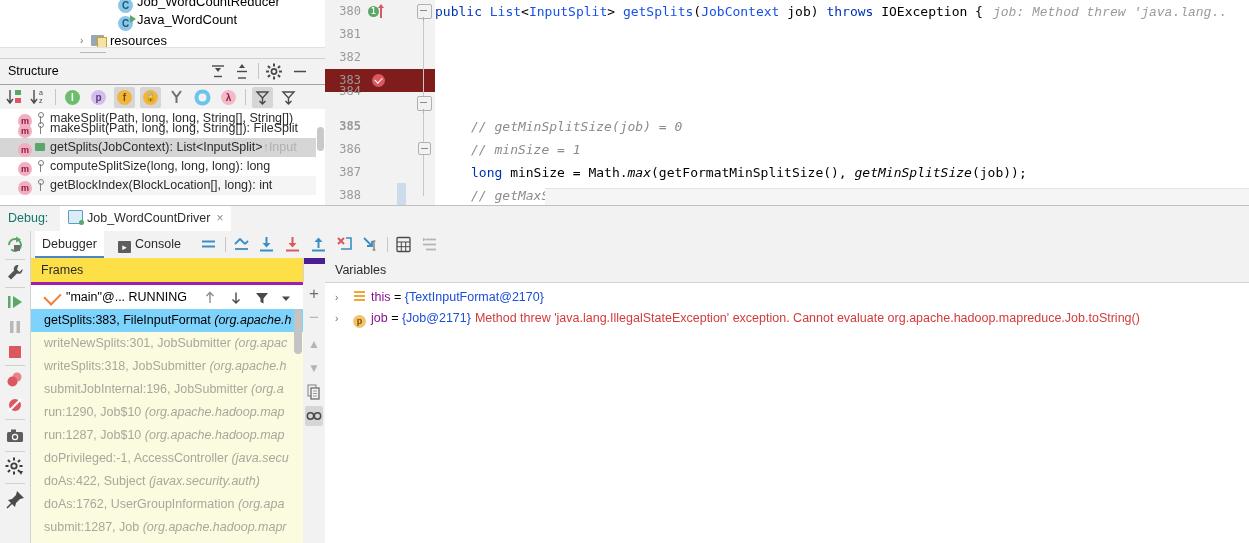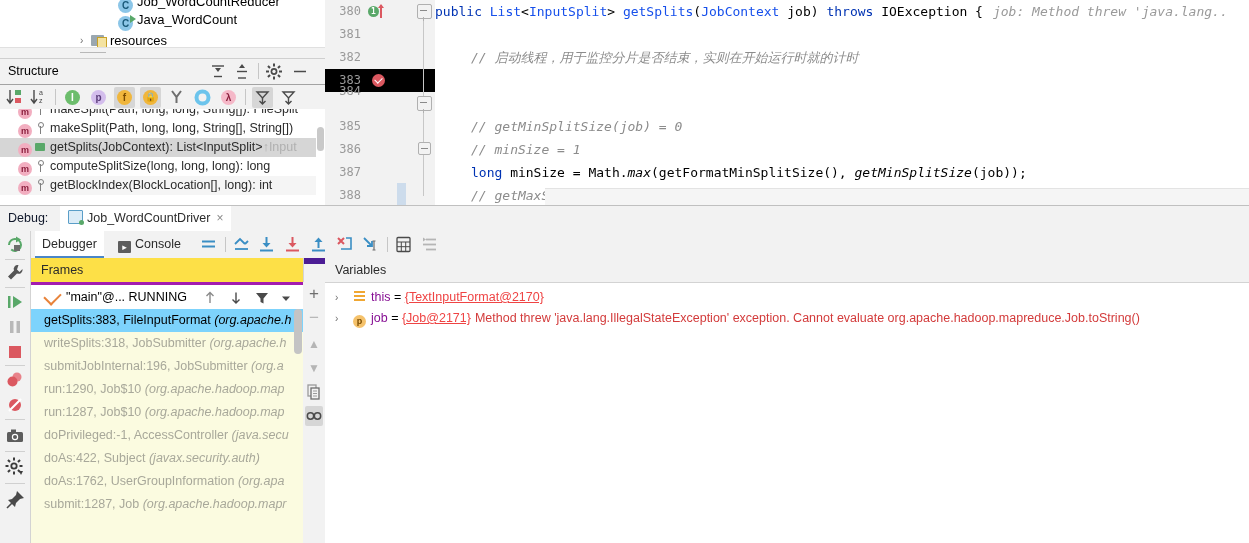--- a/index.html
+++ b/index.html
@@ -74,38 +74,38 @@
   .foldbox:after{content:"";position:absolute;left:2px;top:5px;width:7px;height:1px;background:#8a8a8a;}
   .foldbox .tail{position:absolute;left:5px;top:12px;width:1px;height:4px;background:#b0b0b0;}
 
   .codearea{position:absolute;left:110px;top:0;right:0;height:205px;}
   .cline{position:absolute;left:0;right:0;height:23px;line-height:23px;white-space:nowrap;font-size:13px;}
   .cl-text{position:absolute;left:0;top:0;}
   .kw{color:#0033b3;}
   .cls{color:#1750eb;}
   .plain{color:#000000;}
   .cmt{color:#8c8c8c;font-style:italic;}
-  .hintr{color:#9a9a9a;font-style:italic;}
-  .curline{background:#000000;}
+  .hintr{color:#9a9a9a;font-style:italic;font-family:Liberation Mono, monospace;}
+  .curline{background:#7f1d1d;}
   .selline{background:#2f5fb0;}
   .selline .cl-text{color:#ffffff;}
   .caret{display:inline-block;width:1px;height:15px;background:#ffffff;vertical-align:-3px;margin:0 -1px;}
   .bp{position:absolute;width:13px;height:13px;border-radius:50%;background:#db5860;}
   .bp:after{content:"";position:absolute;left:3px;top:3px;width:6px;height:4px;border-left:1.5px solid #fff;border-bottom:1.5px solid #fff;transform:rotate(-45deg);}
   .usage-ico{position:absolute;width:20px;height:14px;}
   .ug-circ{position:absolute;left:0;top:1px;width:11px;height:11px;border-radius:50%;background:#59a869;color:#fff;font-size:8px;text-align:center;line-height:11px;font-weight:bold;}
   .ug-arrow{position:absolute;left:12px;top:0;width:2px;height:13px;background:#db5860;}
   .ug-arrow:after{content:"";position:absolute;left:-2px;top:-1px;border-left:3px solid transparent;border-right:3px solid transparent;border-bottom:4px solid #db5860;}
   .editor-bottomfade{position:absolute;left:110px;bottom:0;right:0;height:16px;background:#f5f5f5;border-top:1px solid #e3e3e3;}
   .ed-marker{position:absolute;left:72px;top:183px;width:9px;height:22px;background:#cddcec;}
 
   
   .debug{position:absolute;left:0;top:205px;width:1249px;height:338px;background:#f2f2f2;border-top:1px solid #c0c0c0;}
   .debug-head{position:relative;height:25px;background:#f2f2f2;}
-  .debug-label{position:absolute;left:8px;top:5px;font-size:12.5px;color:#0f172a;}
+  .debug-label{position:absolute;left:8px;top:5px;font-size:12.5px;color:#0f766e;}
   .debug-tab{position:absolute;left:60px;top:0;height:25px;background:#ffffff;border-bottom:2px solid #4a86c8;
      padding:0 8px;line-height:25px;font-size:12.5px;white-space:nowrap;}
   .tab-ico{display:inline-block;width:13px;height:12px;border:1.5px solid #5a9ec8;background:#dcecf7;
      vertical-align:-2px;margin-right:4px;position:relative;border-radius:1px;}
   .tab-ico:after{content:"";position:absolute;right:-2px;bottom:-2px;width:5px;height:5px;border-radius:50%;background:#59a869;}
   .tab-x{display:inline-block;margin-left:6px;color:#8a8a8a;font-size:12px;}
 
   .leftrail{position:absolute;left:0;top:25px;width:30px;height:313px;background:#f2f2f2;border-right:1px solid #d3d3d3;}
   .rail-btn{position:absolute;left:4px;width:22px;height:22px;}
   .rail-sep{position:absolute;left:5px;width:20px;height:1px;background:#d0d0d0;}
@@ -141,21 +141,21 @@
 
   .vars-pane{position:absolute;left:325px;top:52px;right:0;height:286px;background:#ffffff;}
   .vars-title{position:relative;height:24px;line-height:24px;font-size:12.5px;padding-left:10px;background:#f2f2f2;border-bottom:1px solid #d3d3d3;}
   .vrow{position:relative;height:21px;line-height:21px;white-space:nowrap;padding-left:28px;font-size:12.5px;}
   .vchev{position:absolute;left:10px;top:0;color:#6e6e6e;font-size:10px;}
   .v-ico{display:inline-block;width:13px;height:13px;vertical-align:-2px;margin-right:5px;position:relative;}
   .v-ico.list:before{content:"";position:absolute;left:1px;top:1px;width:11px;height:2px;background:#f0a732;box-shadow:0 4px 0 #f0a732,0 8px 0 #f0a732;}
   .v-ico.param{border-radius:50%;background:#f5c26b;color:#7a4c00;font-size:9px;font-weight:bold;text-align:center;line-height:13px;}
   .vname{color:#871094;}
   .veq{color:#000;}
-  .vval{color:#ef4444;text-decoration:underline;}
+  .vval{color:#1d4ed8;}
   .verr{color:#d33b3b;}
 </style>
 </head>
 <body>
 
 <div class="root">
 
   <div class="top-area">
 
     <div class="proj-tree">
@@ -269,25 +269,25 @@
         </div>
         <div class="st-btn" style="left:278px;">
           <svg width="21" height="21" viewBox="0 0 21 21">
               <path d="M5 5 L16 5 L10.5 11 Z" fill="none" stroke="#4a4a4a" stroke-width="1.4"></path>
               <path d="M10.5 11 L10.5 17 M7.5 14 L10.5 17 L13.5 14" stroke="#4a4a4a" stroke-width="1.4" fill="none"></path>
             </svg>
         </div>
       </div>
 
       <div class="struct-list">
+        <div class="srow">
+          <span class="m-ico">m</span><span class="k-ico pub"></span><span>makeSplit(Path, long, long, String[], String[])</span>
+        </div>
         <div class="srow" style="margin-top:-9px;">
           <span class="m-ico">m</span><span class="k-ico pub"></span><span>makeSplit(Path, long, long, String[]): FileSplit</span>
-        </div>
-        <div class="srow">
-          <span class="m-ico">m</span><span class="k-ico pub"></span><span>makeSplit(Path, long, long, String[], String[])</span>
         </div>
         <div class="srow sel">
           <span class="m-ico">m</span><span class="k-ico grn"></span><span>getSplits(JobContext): List&lt;InputSplit&gt;</span><span class="trail">↑Input</span>
         </div>
         <div class="srow">
           <span class="m-ico">m</span><span class="k-ico pub"></span><span>computeSplitSize(long, long, long): long</span>
         </div>
         <div class="srow alt">
           <span class="m-ico">m</span><span class="k-ico pub"></span><span>getBlockIndex(BlockLocation[], long): int</span>
         </div>
@@ -307,21 +307,21 @@
           </div>
         <div class="glineband" style="top:46px;">
             <div class="gnum">382</div>
           </div>
         <div class="glineband curline" style="top:69px;">
             <div class="gnum">383</div>
           </div>
         <div class="glineband" style="top:80px;">
             <div class="gnum">384</div>
           </div>
-        <div class="glineband" style="top:115px;">
+        <div class="glineband" style="top:115px;font-weight:bold;">
             <div class="gnum">385</div>
           </div>
         <div class="glineband" style="top:138px;">
             <div class="gnum">386</div>
           </div>
         <div class="glineband" style="top:161px;">
             <div class="gnum">387</div>
           </div>
         <div class="glineband" style="top:184px;">
             <div class="gnum">388</div>
@@ -347,23 +347,20 @@
 
       <div class="ed-marker"></div>
 
       <div class="codearea">
         <div class="cline" style="top:0;">
           <span class="cl-text" style="left:0;">
             <span class="kw">public </span><span class="cls">List</span><span class="plain">&lt;</span><span class="cls">InputSplit</span><span class="plain">&gt; </span><span class="cls">getSplits</span><span class="plain">(</span><span class="cls">JobContext</span><span class="plain"> job) </span><span class="kw">throws </span><span class="plain">IOException {</span><span class="hintr" style="margin-left:10px;">job: Method threw 'java.lang..</span>
           </span>
         </div>
         <div class="cline" style="top:23px;"></div>
-        <div class="cline" style="top:46px;">
-          <span class="cl-text" style="left:36px;"><span class="cmt">// 启动线程，用于监控分片是否结束，实则在开始运行时就的计时</span></span>
-        </div>
         <div class="cline" style="top:115px;">
           <span class="cl-text" style="left:36px;"><span class="cmt">// getMinSplitSize(job) = 0</span></span>
         </div>
         <div class="cline" style="top:138px;">
           <span class="cl-text" style="left:36px;"><span class="cmt">// minSize = 1</span></span>
         </div>
         <div class="cline" style="top:161px;">
           <span class="cl-text" style="left:36px;"><span class="kw">long </span><span class="plain">minSize = Math.</span><span class="plain" style="font-style:italic;">max</span><span class="plain">(getFormatMinSplitSize(), </span><span class="plain" style="font-style:italic;">getMinSplitSize</span><span class="plain">(job));</span></span>
         </div>
         <div class="cline" style="top:184px;">
@@ -562,20 +559,21 @@
             </svg>
         </div>
         <div class="th-btn" style="left:246px;">
           <svg width="18" height="18" viewBox="0 0 18 18">
               <path d="M5 7.5 L13 7.5 L9 12 Z" fill="#4a4a4a"></path>
             </svg>
         </div>
       </div>
       <div class="frame-list">
         <div class="frow sel"><span class="fname">getSplits:383, FileInputFormat</span> <span class="fpkg">(org.apache.h</span></div>
+        <div class="frow"><span class="fname">writeNewSplits:301, JobSubmitter</span> <span class="fpkg">(org.apac</span></div>
         <div class="frow"><span class="fname">writeSplits:318, JobSubmitter</span> <span class="fpkg">(org.apache.h</span></div>
         <div class="frow"><span class="fname">submitJobInternal:196, JobSubmitter</span> <span class="fpkg">(org.a</span></div>
         <div class="frow"><span class="fname">run:1290, Job$10</span> <span class="fpkg">(org.apache.hadoop.map</span></div>
         <div class="frow"><span class="fname">run:1287, Job$10</span> <span class="fpkg">(org.apache.hadoop.map</span></div>
         <div class="frow"><span class="fname">doPrivileged:-1, AccessController</span> <span class="fpkg">(java.secu</span></div>
         <div class="frow"><span class="fname">doAs:422, Subject</span> <span class="fpkg">(javax.security.auth)</span></div>
         <div class="frow"><span class="fname">doAs:1762, UserGroupInformation</span> <span class="fpkg">(org.apa</span></div>
         <div class="frow"><span class="fname">submit:1287, Job</span> <span class="fpkg">(org.apache.hadoop.mapr</span></div>
         <div class="frow"> </div>
       </div>

